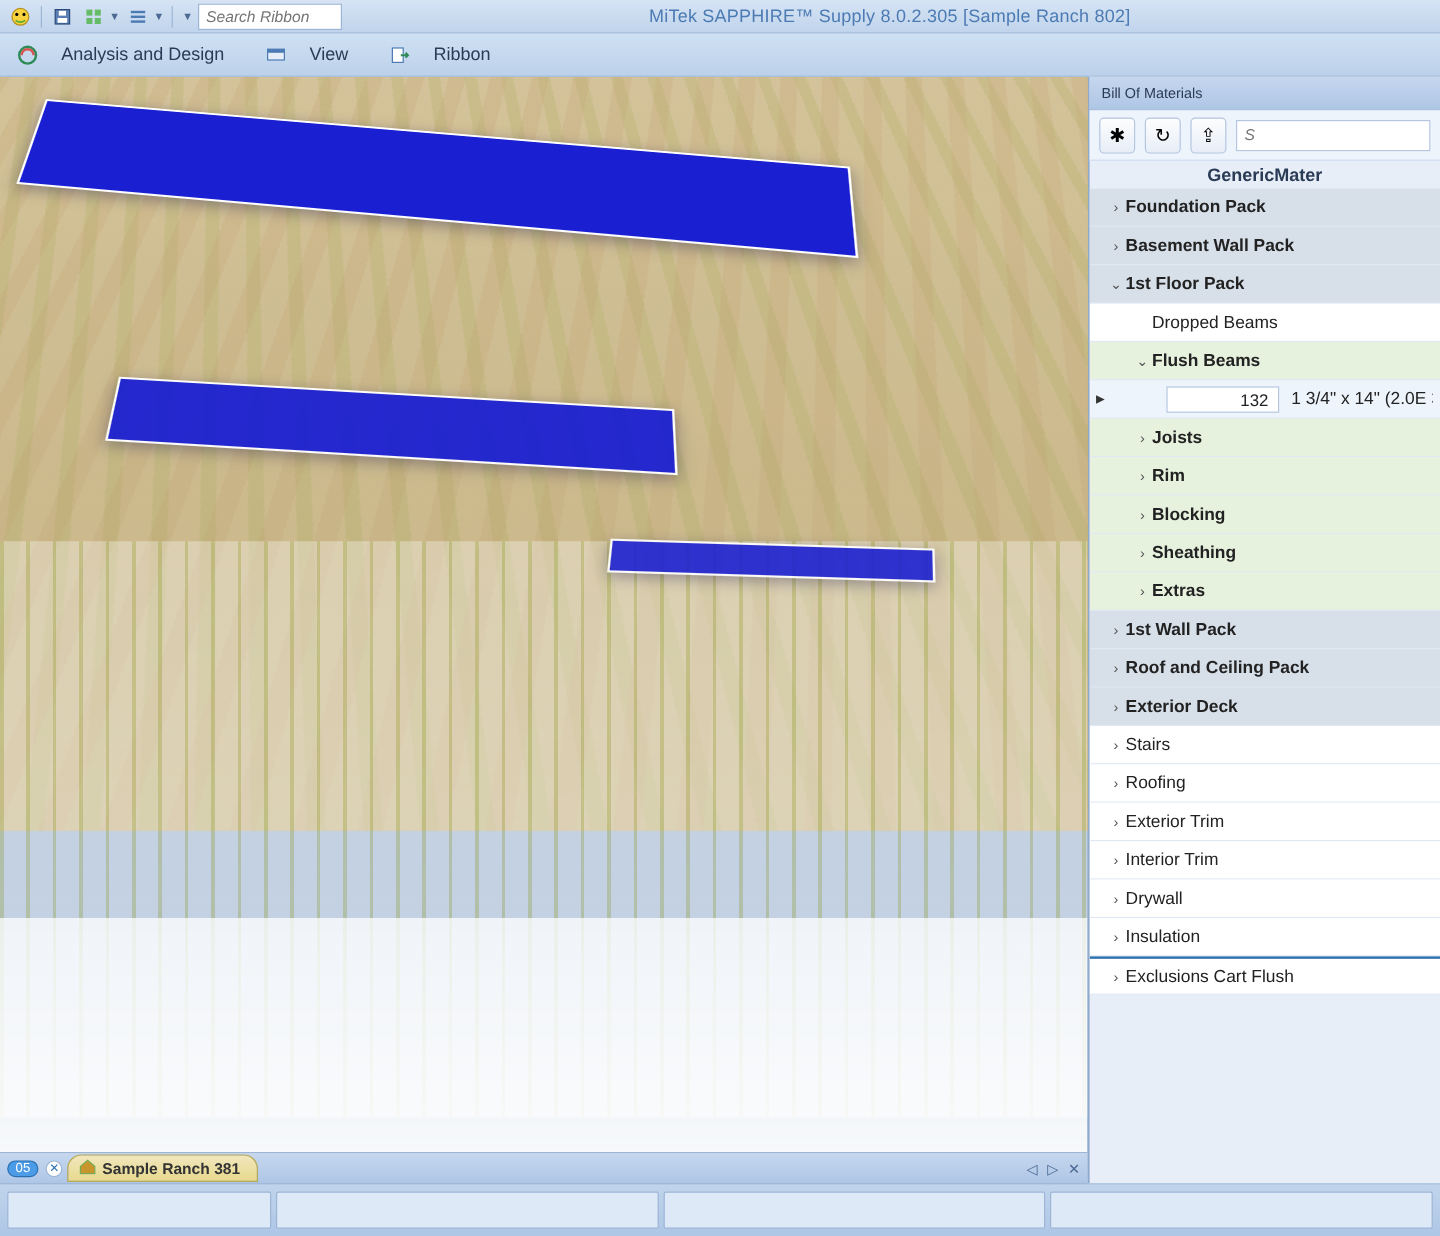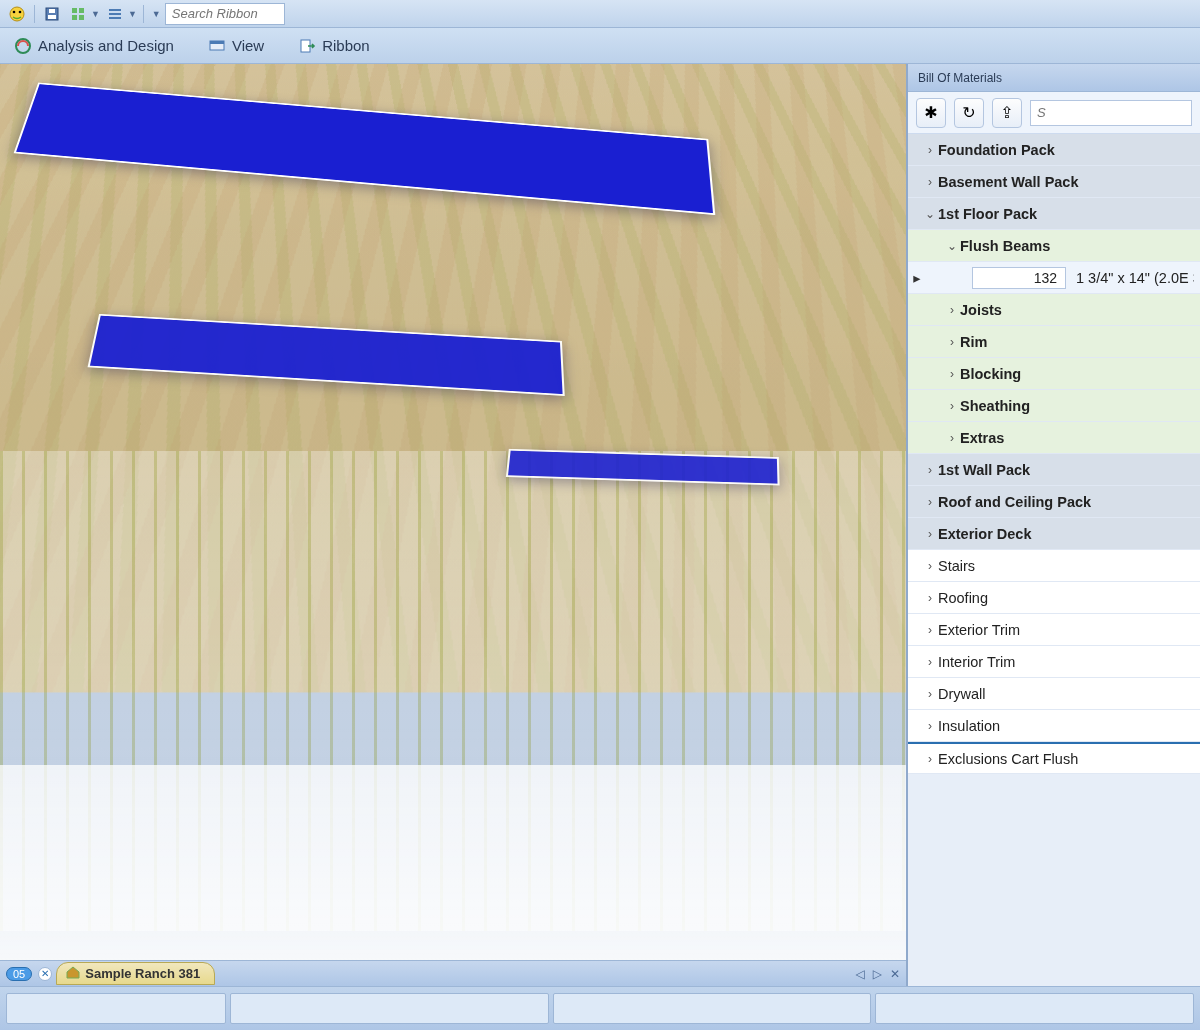--- a/index.html
+++ b/index.html
@@ -26,21 +26,21 @@
   white-space: nowrap; overflow: hidden; }
 
 
 .ribbon {
   height: 36px;
   background: linear-gradient(#cfe0f3, #bcd1ea);
   border-bottom: 1px solid #9db6d6;
   display: flex; align-items: center; gap: 34px; padding: 0 14px;
   font-size: 15px; color: #2a3b55;
 }
-.ribbon-item { display: flex; align-items: center; gap: 6px; cursor: default; }
+.ribbon-item { display: flex; align-items: center; gap: 19px; cursor: default; }
 .ribbon-icon { width: 18px; height: 18px; display: inline-flex; align-items: center; justify-content: center; }
 
 
 .main { display: flex; height: calc(1030px - 28px - 36px - 44px); }
 .viewport {
   position: relative; flex: 0 0 906px; height: 100%;
   background: linear-gradient(#b8c9e0, #8ea8ca);
   overflow: hidden;
 }
 
@@ -201,20 +201,21 @@
           <rect x="2" y="11" width="12" height="2" fill="#4c7bb4"></rect>
         </svg>
     </span>
       <span class="caret">▼</span>
   </span>
   <span class="tb-sep"></span>
   <span class="tb-drop">
     <span class="caret">▼</span>
   </span>
   <input class="search-ribbon" placeholder="Search Ribbon" style="">
+  <div class="app-title">MiTek SAPPHIRE™ Supply 8.0.2.305  [Sample Ranch 802]</div>
 </div>
 
 <div class="ribbon">
   <div class="ribbon-item">
     <span class="ribbon-icon">
       <svg width="18" height="18">
           <circle cx="9" cy="9" r="7" fill="none" stroke="#2e8b57" stroke-width="2"></circle>
           <path d="M4 9a5 5 0 0 1 10 0" fill="none" stroke="#d9534f" stroke-width="2"></path>
         </svg>
     </span>
@@ -280,37 +281,43 @@
       </div>
       <div class="side-btn">
         <span>↻</span>
       </div>
       <div class="side-btn">
         <span>⇪</span>
       </div>
       <input class="side-search" placeholder="S" style="">
     </div>
 
+    <div class="group-title">GenericMater</div>
 
 
     <div class="tree" id="tree">
         <div class="row top">
           <span class="indent" style="width:14px"></span>
           <span class="chev">›</span>
           <span class="label">Foundation Pack</span>
         </div>
         <div class="row top">
           <span class="indent" style="width:14px"></span>
           <span class="chev">›</span>
           <span class="label">Basement Wall Pack</span>
         </div>
         <div class="row top">
           <span class="indent" style="width:14px"></span>
           <span class="chev">⌄</span>
           <span class="label">1st Floor Pack</span>
+        </div>
+        <div class="row leaf">
+          <span class="indent" style="width:36px"></span>
+          <span class="chev"></span>
+          <span class="label">Dropped Beams</span>
         </div>
         <div class="row sub">
           <span class="indent" style="width:36px"></span>
           <span class="chev">⌄</span>
           <span class="label">Flush Beams</span>
         </div>
         <div class="row datarow">
           <span class="marker">▸</span>
           <span class="indent" style="width:40px"></span>
           <span class="qty">132</span>

